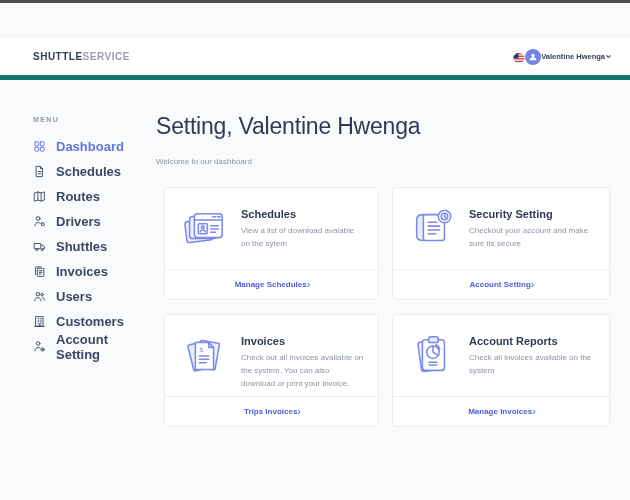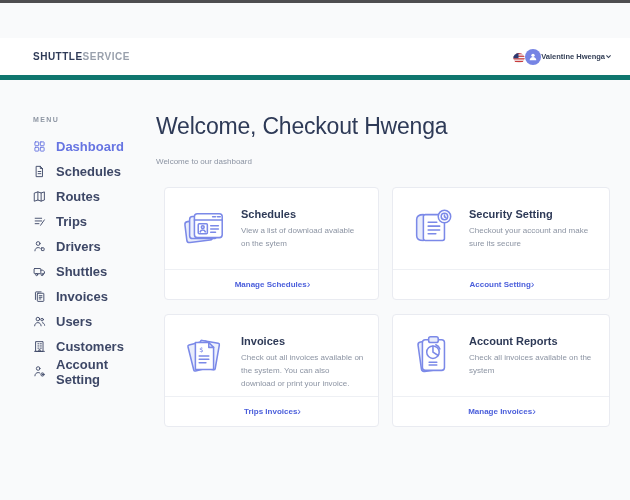--- a/index.html
+++ b/index.html
@@ -144,29 +144,20 @@
     <div class="side-item">
       <span class="side-icon">
         <svg viewBox="0 0 24 24">
             <path d="M3 5.5l6-2 6 2 6-2v15l-6 2-6-2-6 2z"></path>
             <path d="M9 3.5v15M15 5.5v15"></path>
           </svg>
       </span>
       <span>Routes</span>
     </div>
 
-    <div class="side-item">
-      <span class="side-icon">
-        <svg viewBox="0 0 24 24">
-            <path d="M4 6h12M4 11h12M4 16h7"></path>
-            <path d="M14 19l7-10"></path>
-          </svg>
-      </span>
-      <span>Trips</span>
-    </div>
 
     <div class="side-item">
       <span class="side-icon">
         <svg viewBox="0 0 24 24">
             <circle cx="9.5" cy="6.5" r="3.5"></circle>
             <path d="M3.5 20c0-3.6 2.7-6 6-6 1.4 0 2.7.4 3.7 1.2"></path>
             <rect x="15.5" y="14.5" width="5" height="5" rx=".8"></rect>
           </svg>
       </span>
       <span>Drivers</span>
@@ -226,21 +217,21 @@
             <path d="M3.5 20c0-3.6 2.7-6 6-6 1.1 0 2.1.2 3 .7"></path>
             <circle cx="17.5" cy="17.5" r="3"></circle>
             <circle cx="17.5" cy="17.5" r=".9"></circle>
           </svg>
       </span>
       <span>Account Setting</span>
     </div>
   </div>
 
   <div class="main">
-    <div class="page-title">Welcome, Checkout Hwenga</div>
+    <div class="page-title">Setting, Valentine Hwenga</div>
     <div class="page-subtitle">Welcome to our dashboard</div>
 
     <div class="grid">
 
       <div class="card">
         <div class="card-body">
           <span class="card-icon">
             <svg viewBox="0 0 48 48" stroke="#7b89e8" stroke-width="1.6" fill="none" stroke-linecap="round" stroke-linejoin="round">
               <rect x="5" y="15" width="27" height="22" rx="3" fill="#e9edfb" transform="rotate(-7 18 26)"></rect>
               <rect x="9" y="11" width="28" height="23" rx="3" fill="#eef1fd"></rect>

